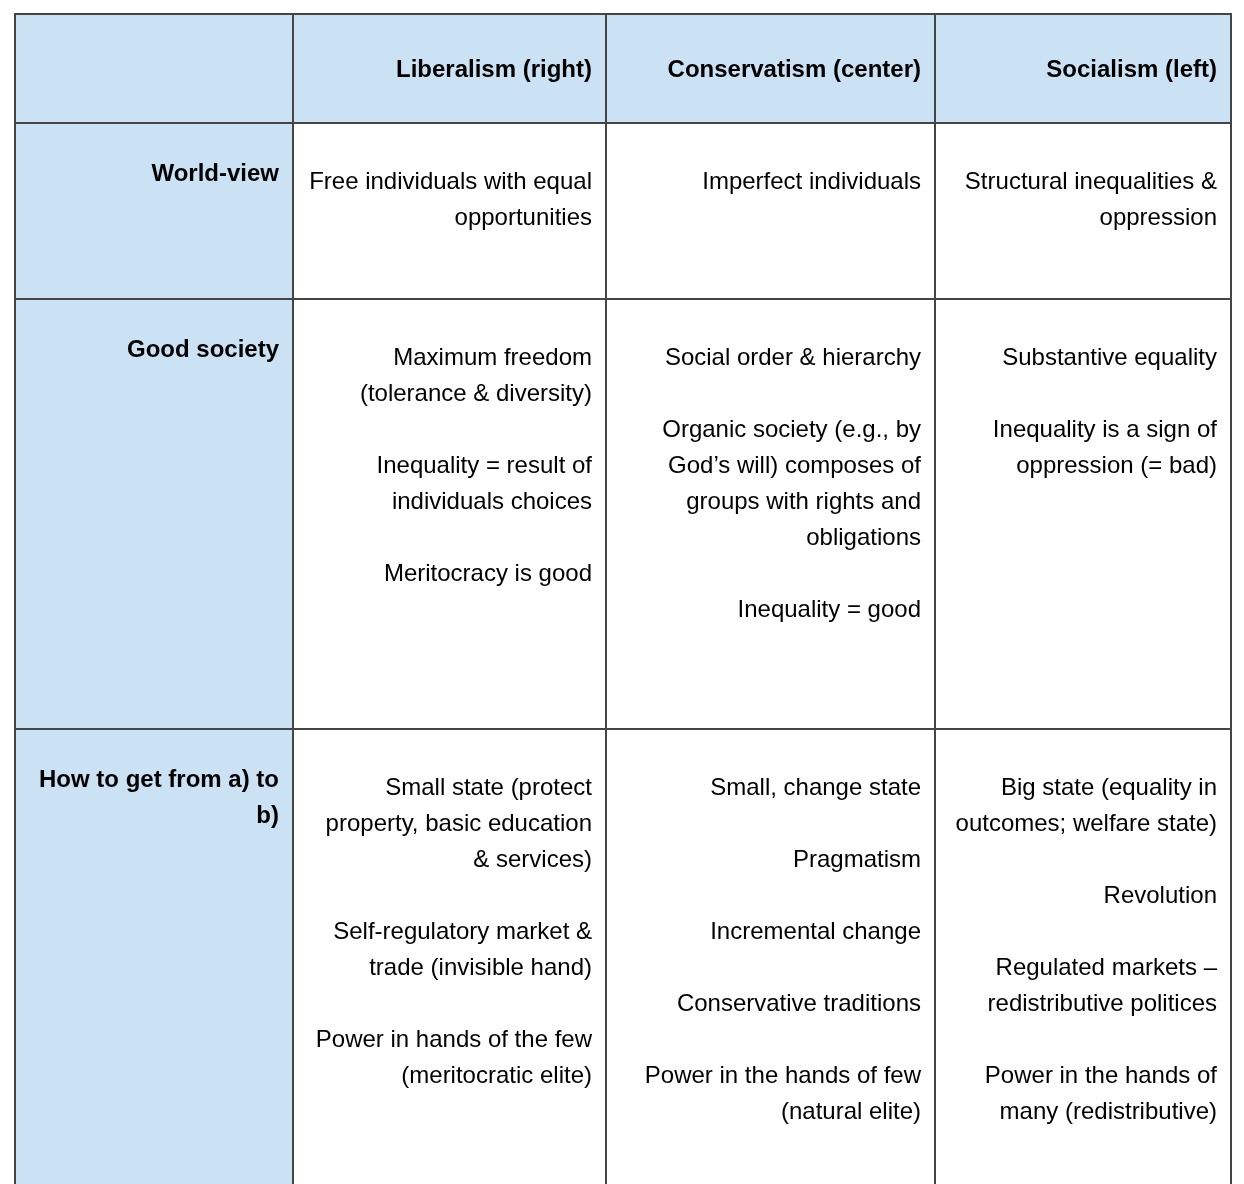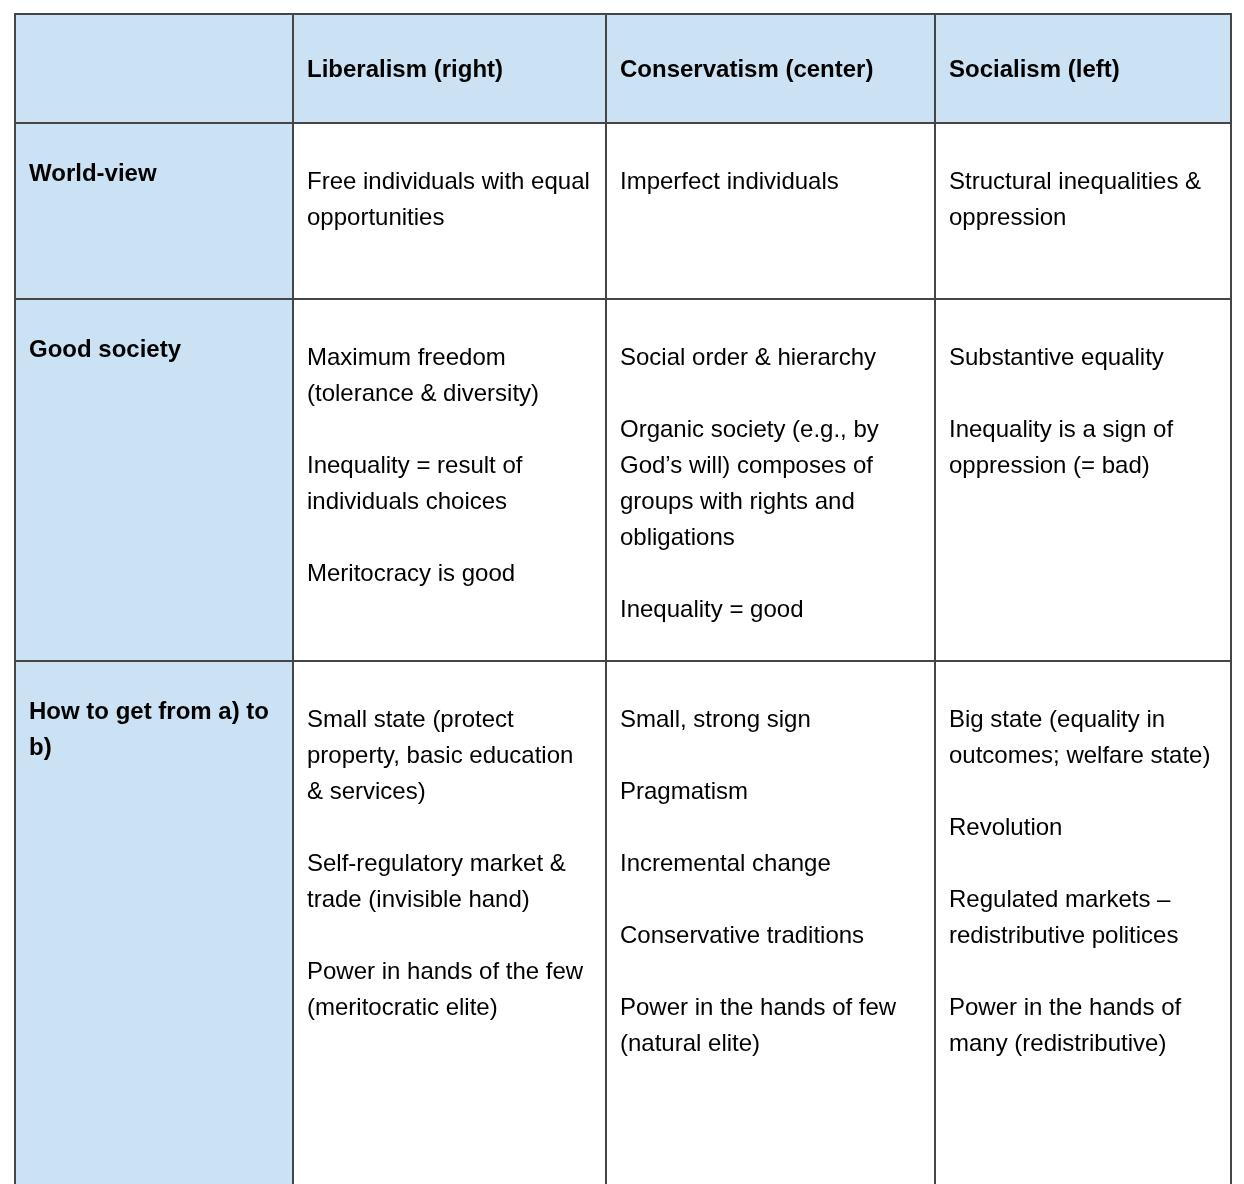--- a/index.html
+++ b/index.html
@@ -22,21 +22,21 @@
   table.ideologies {
     border-collapse: collapse;
     table-layout: fixed;
     width: 1216px;
   }
   .ideologies th, .ideologies td {
     border: 2px solid var(--border, #454545);
     font-size: 24px;
     line-height: 36px;
     color: var(--text, #000000);
-    text-align: left;
+    text-align: right;
     vertical-align: top;
     padding: 31px 13px 12px 13px;
     overflow: hidden;
     word-wrap: break-word;
   }
   .ideologies thead th {
     background: var(--header-bg, #CAE2F3);
     font-weight: 700;
     vertical-align: middle;
     padding-top: 4px;
@@ -45,21 +45,21 @@
   .ideologies tbody th {
     background: var(--header-bg, #CAE2F3);
     font-weight: 700;
   }
   .ideologies tbody td {
     background: var(--body-bg, #ffffff);
     font-weight: 400;
   }
   tr.row-header  { height: 109px; }
   tr.row-world   { height: 176px; }
-  tr.row-society { height: 362px; }
+  tr.row-society { height: 430px; }
   tr.row-how     { height: 538px; }
   .para { margin: 8px 0 36px 0; }
   .para:last-child { margin-bottom: 0; }
 </style>
 </head>
 <body>
 
 <div class="canvas">
   <div class="table-wrap">
     <table class="ideologies">
@@ -108,21 +108,21 @@
             </td>
         </tr>
         <tr class="row-how">
           <th scope="row">How to get from a) to b)</th>
           <td>
               <p class="para">Small state (protect property, basic education &amp; services)</p>
               <p class="para">Self-regulatory market &amp; trade (invisible hand)</p>
               <p class="para">Power in hands of the few (meritocratic elite)</p>
             </td>
           <td>
-              <p class="para">Small, strong sign</p>
+              <p class="para">Small, change state</p>
               <p class="para">Pragmatism</p>
               <p class="para">Incremental change</p>
               <p class="para">Conservative traditions</p>
               <p class="para">Power in the hands of few (natural elite)</p>
             </td>
           <td>
               <p class="para">Big state (equality in outcomes; welfare state)</p>
               <p class="para">Revolution</p>
               <p class="para">Regulated markets – redistributive politices</p>
               <p class="para">Power in the hands of many (redistributive)</p>

